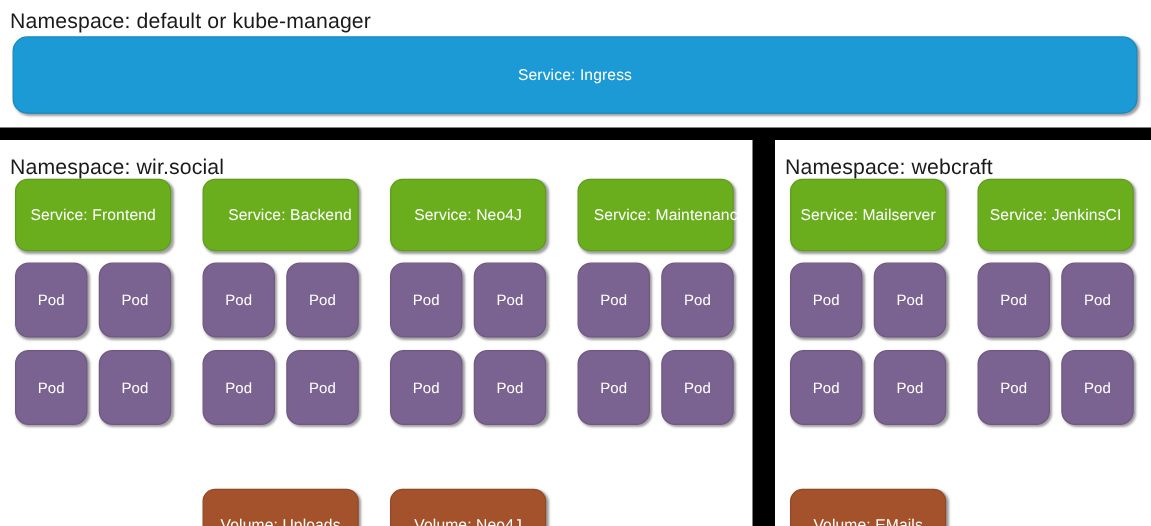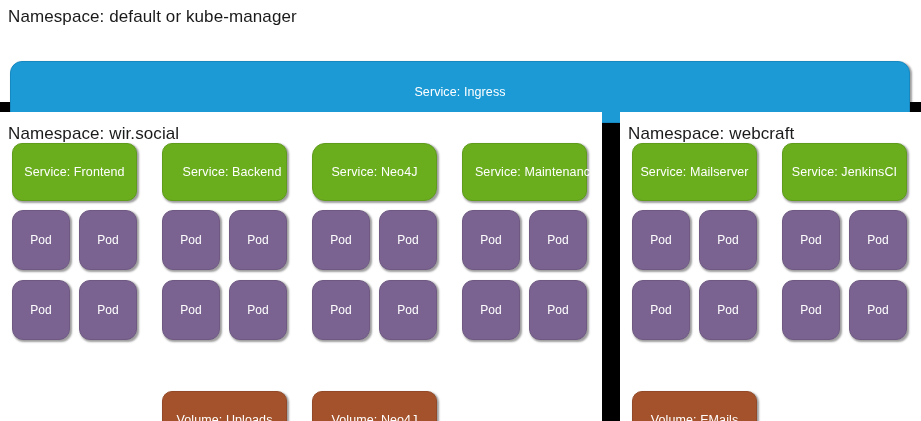--- a/index.html
+++ b/index.html
@@ -49,21 +49,20 @@
     color: #ffffff;
     font-size: 12.5px;
     letter-spacing: 0.1px;
     white-space: nowrap;
     box-shadow: 1.5px 1.5px 2px rgba(0,0,0,0.38);
   }
   .node.ingress {
     background: #1C9AD6;
     border: 1px solid #1789c0;
     border-radius: 12px;
-    margin-top: 32px;
   }
   .node.service {
     background: #6AAE1E;
     border: 1px solid #5f9c1b;
   }
   .node.pod {
     background: #7B6391;
     border: 1px solid #6f5983;
     border-radius: 11px;
     font-size: 12px;
@@ -94,21 +93,21 @@
     <div class="node pod" style="left:12px; top:168px; width:58px; height:60px;">Pod</div>
     <div class="node pod" style="left:79px; top:168px; width:58px; height:60px;">Pod</div>
 
     <div class="node service" style="left:162px; top:31px; width:125px; height:58px;padding-left:15px;">Service: Backend</div>
     <div class="node pod" style="left:162px; top:98px; width:58px; height:60px;">Pod</div>
     <div class="node pod" style="left:229px; top:98px; width:58px; height:60px;">Pod</div>
     <div class="node pod" style="left:162px; top:168px; width:58px; height:60px;">Pod</div>
     <div class="node pod" style="left:229px; top:168px; width:58px; height:60px;">Pod</div>
     <div class="node volume" style="left:162px; top:238px; width:125px; height:58px;">Volume: Uploads</div>
 
-    <div class="node service" style="left:312px; top:31px; width:125px; height:58px;border-radius:13px;">Service: Neo4J</div>
+    <div class="node service" style="left:312px; top:31px; width:125px; height:58px;">Service: Neo4J</div>
     <div class="node pod" style="left:312px; top:98px; width:58px; height:60px;">Pod</div>
     <div class="node pod" style="left:379px; top:98px; width:58px; height:60px;">Pod</div>
     <div class="node pod" style="left:312px; top:168px; width:58px; height:60px;">Pod</div>
     <div class="node pod" style="left:379px; top:168px; width:58px; height:60px;">Pod</div>
     <div class="node volume" style="left:312px; top:238px; width:125px; height:58px;">Volume: Neo4J</div>
 
     <div class="node service" style="left:462px; top:31px; width:125px; height:58px;padding-left:23px;">Service: Maintenance</div>
     <div class="node pod" style="left:462px; top:98px; width:58px; height:60px;">Pod</div>
     <div class="node pod" style="left:529px; top:98px; width:58px; height:60px;">Pod</div>
     <div class="node pod" style="left:462px; top:168px; width:58px; height:60px;">Pod</div>

